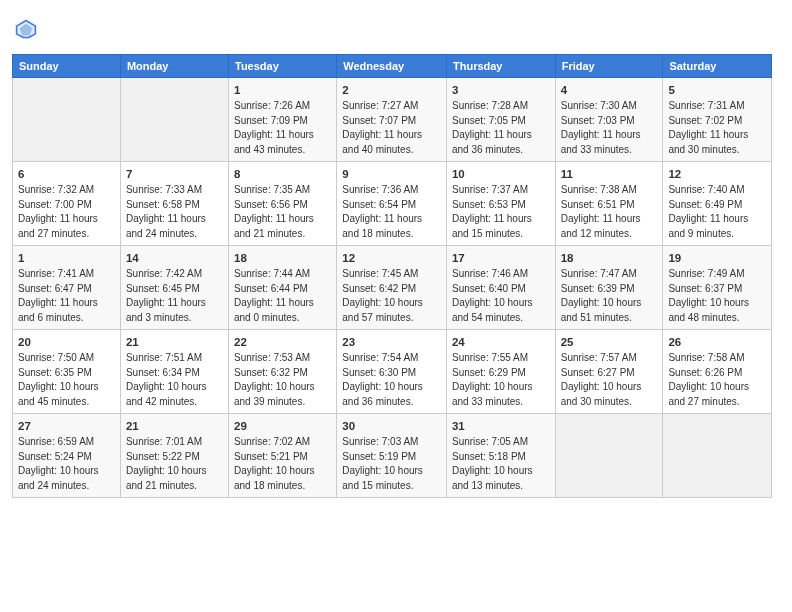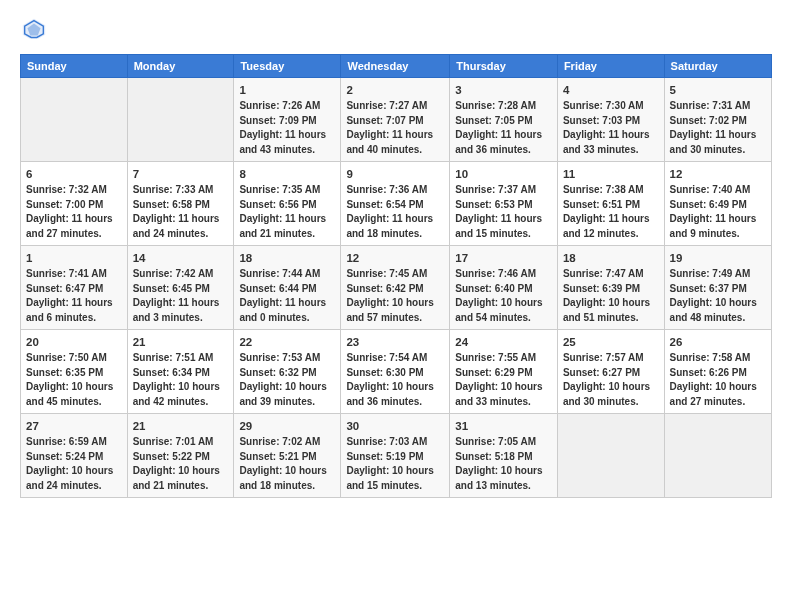--- a/index.html
+++ b/index.html
@@ -5,21 +5,21 @@
     * { margin: 0; padding: 0; box-sizing: border-box; }
     body {
       font-family: Arial, sans-serif;
       background: #fff;
       width: 792px;
       height: 612px;
       overflow: hidden;
     }
     .page {
       width: 792px;
-      padding: 16px 20px 10px 20px;
+      padding: 16px 20px 10px 12px;
     }
     .header {
       display: flex;
       justify-content: space-between;
       align-items: flex-start;
       margin-bottom: 10px;
     }
     .logo {
       display: flex;
       align-items: center;
@@ -85,21 +85,20 @@
     .day-num {
       font-weight: bold;
       font-size: 11.5px;
       display: block;
       margin-bottom: 1px;
     }
     .day-info {
       font-size: 10px;
       color: #333;
       line-height: 1.45;
-      font-weight: bold;
     }
   </style>
 </head>
 <body>
 
 <div class="page">
   <div class="header">
     <div class="logo">
       <svg class="logo-icon" viewBox="0 0 30 30" xmlns="http://www.w3.org/2000/svg">
         <polygon points="15,3 27,10 27,20 20,24 10,24 3,20 3,10" fill="#3a7bd5" opacity="0.15"></polygon>

